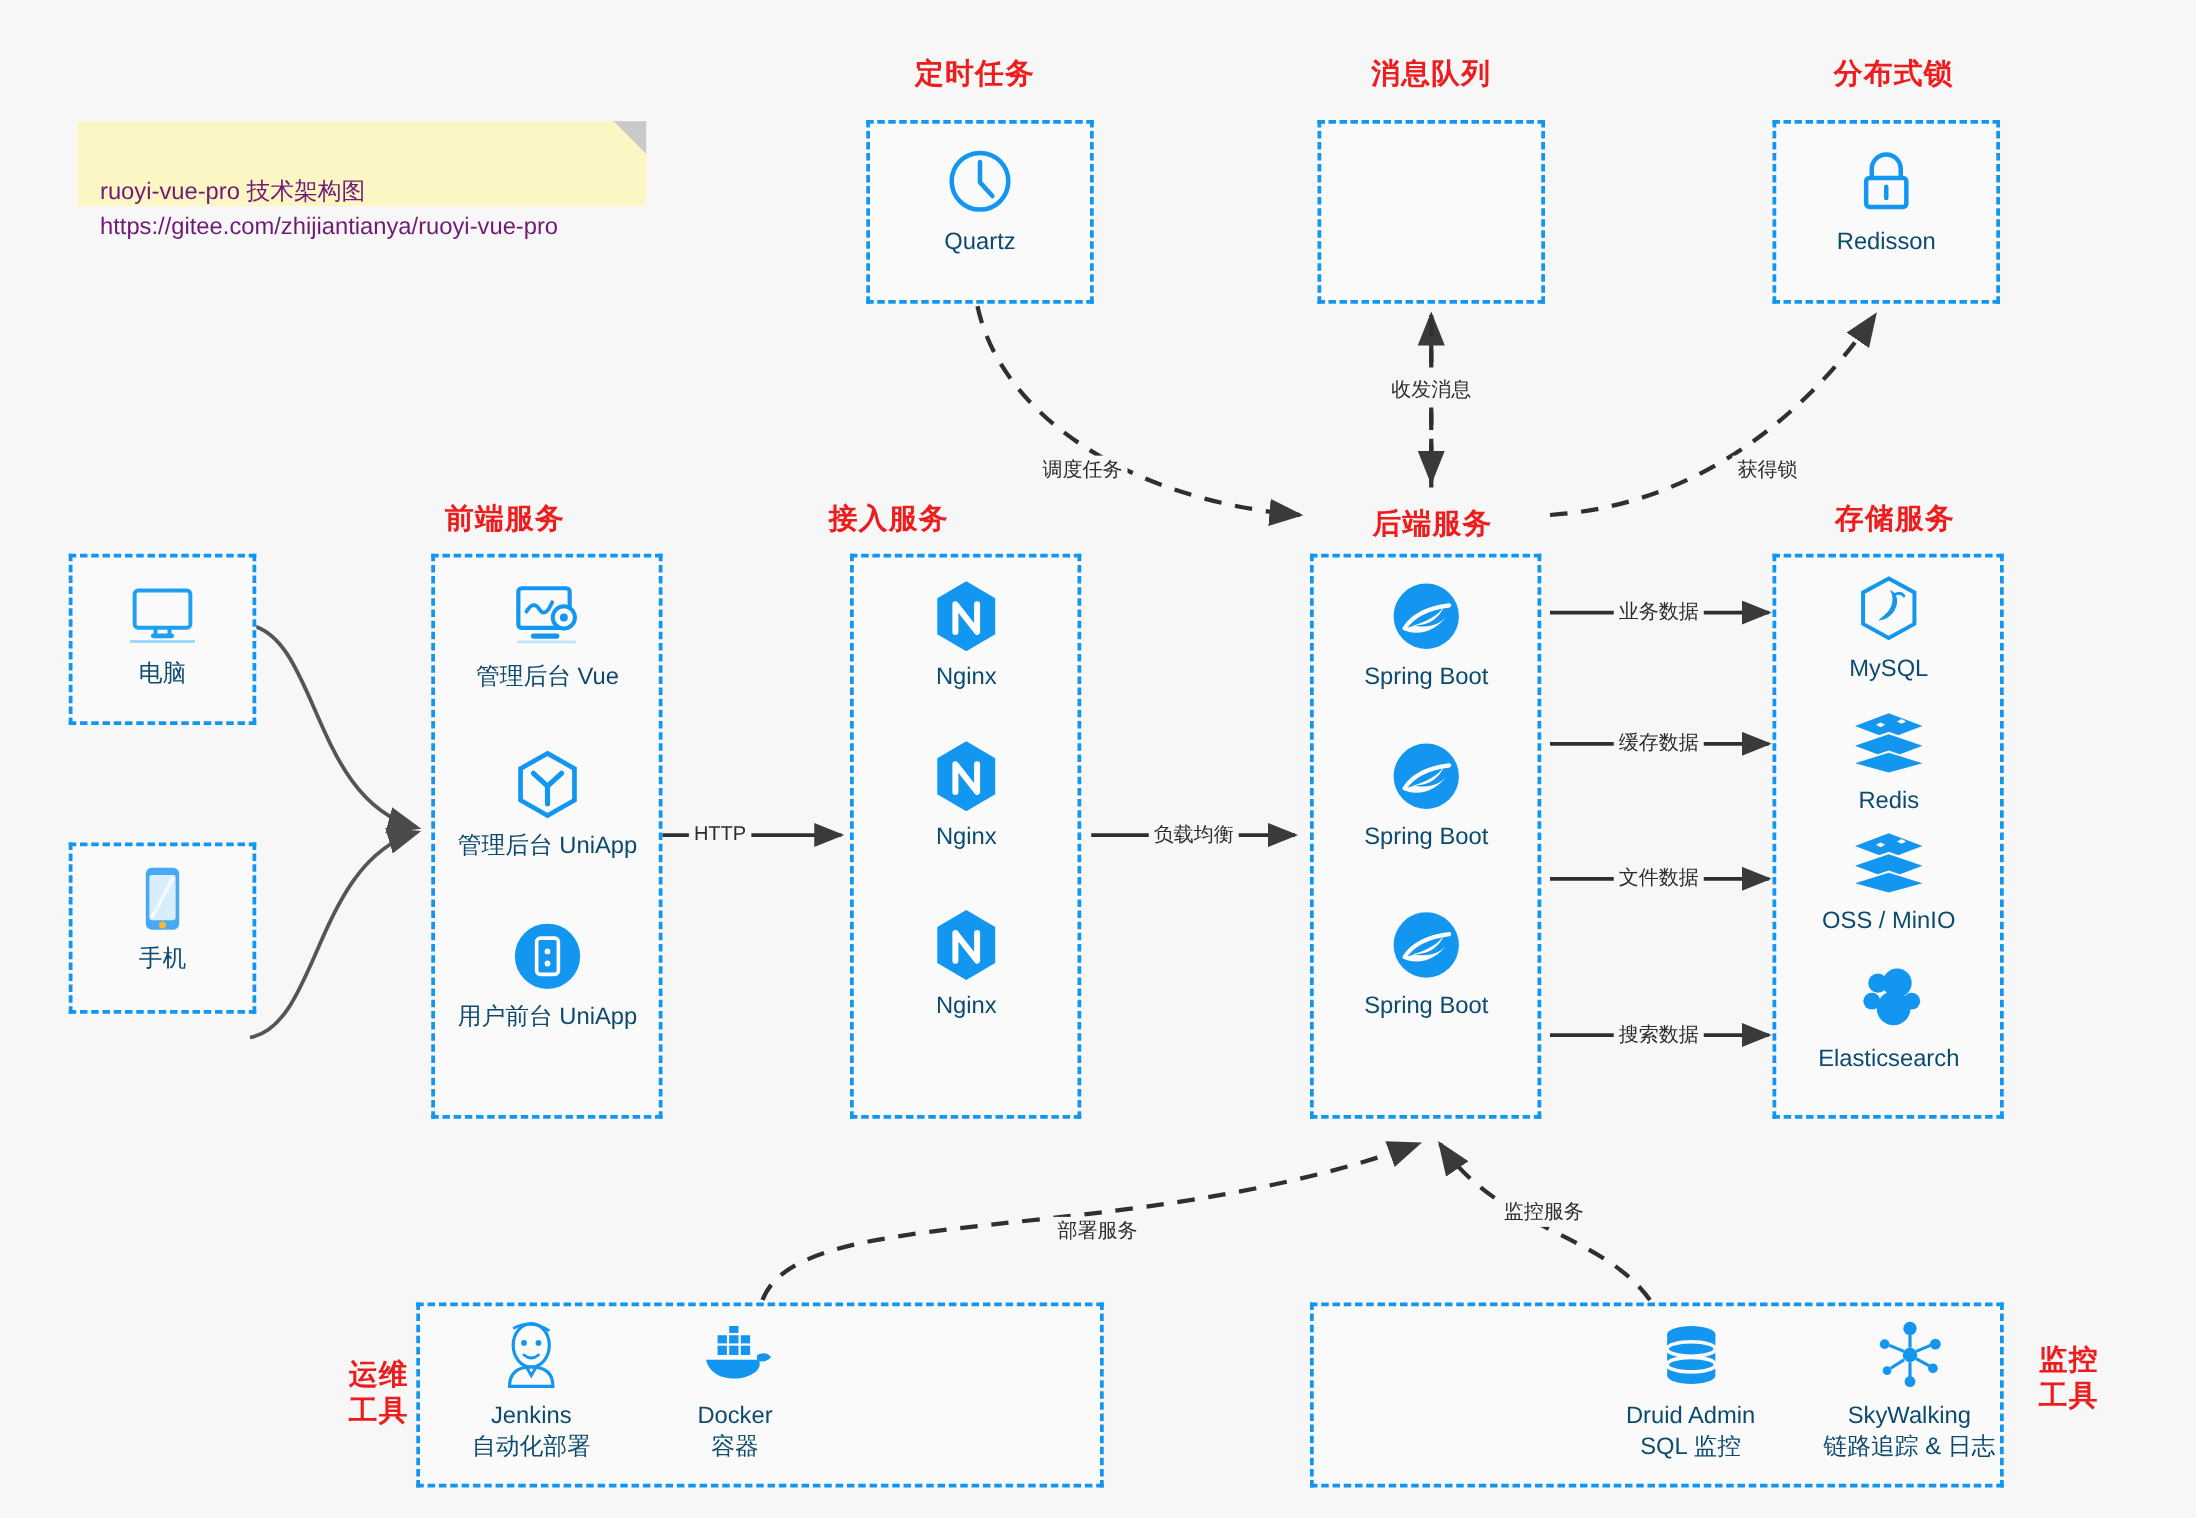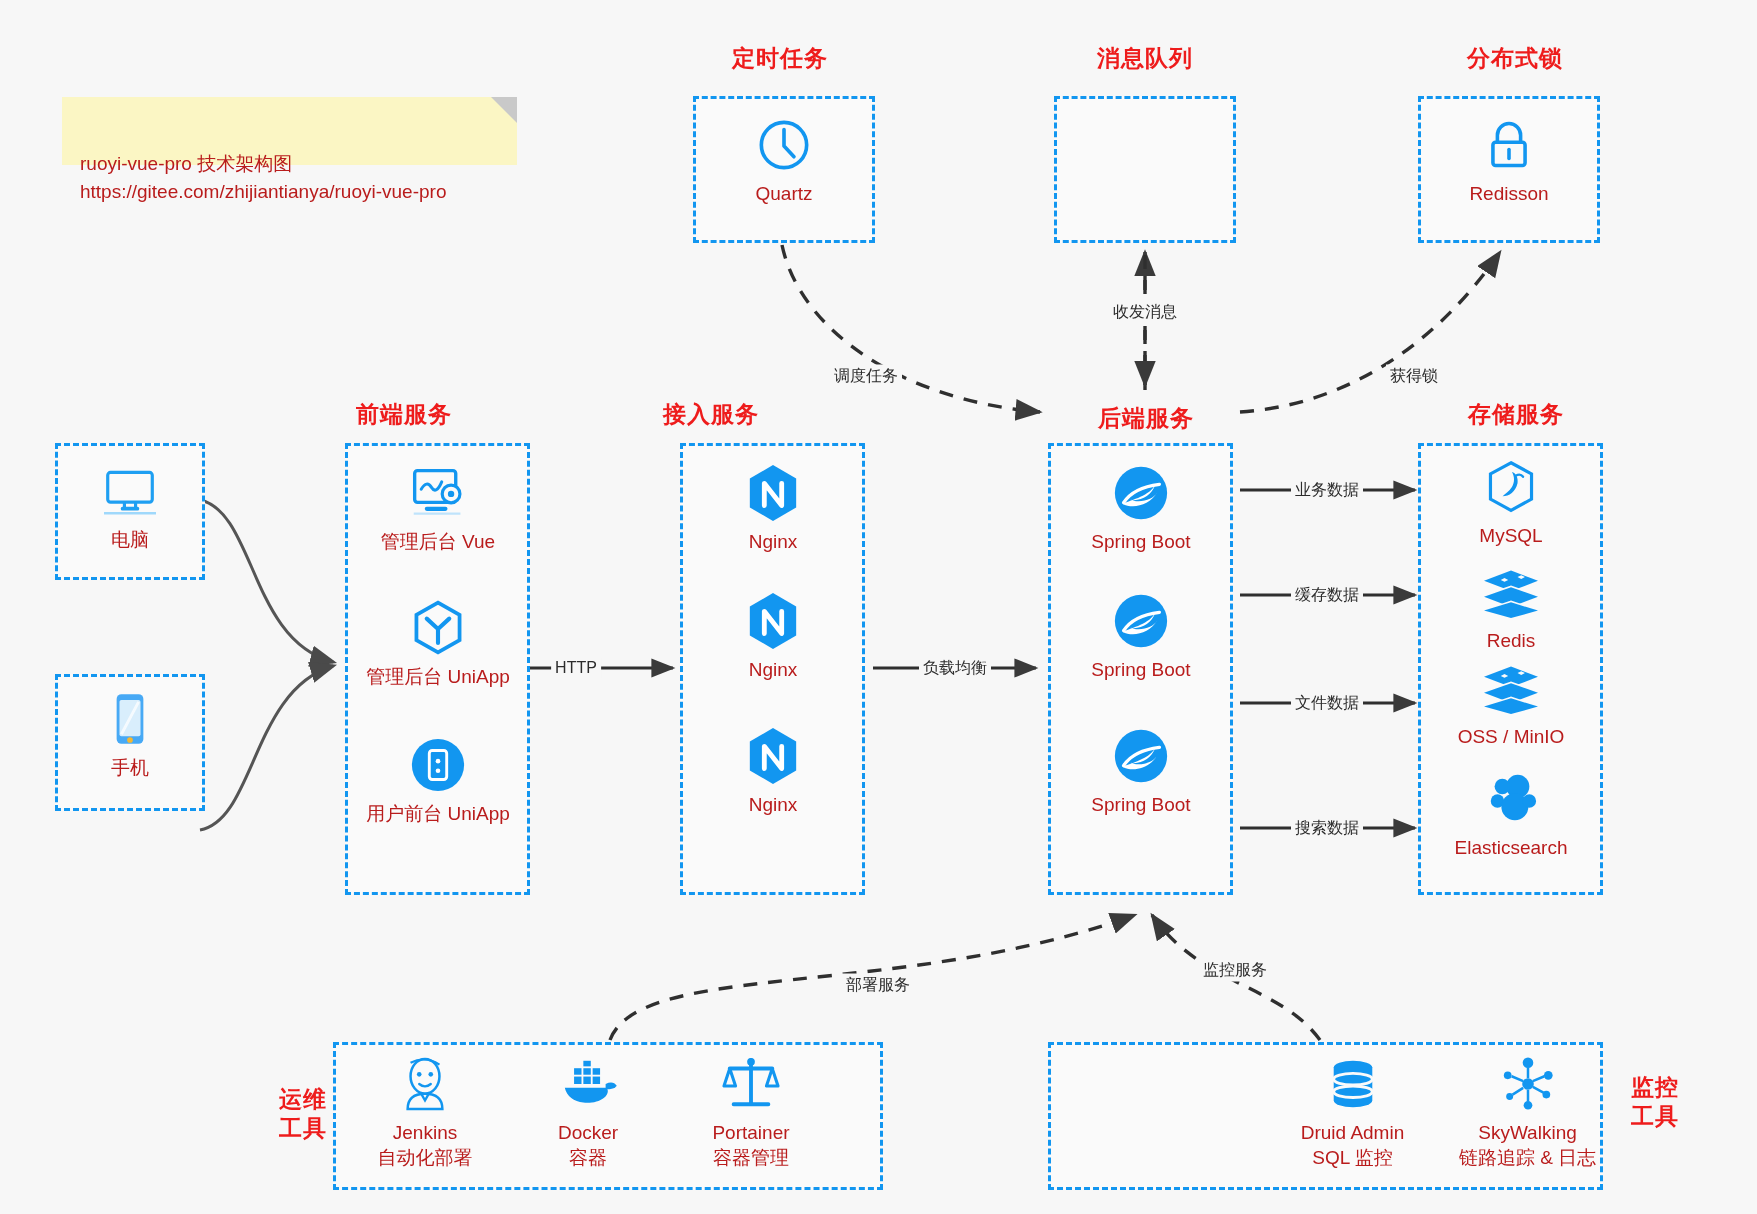--- a/index.html
+++ b/index.html
@@ -8,42 +8,42 @@
     background:#f7f7f7;
     font-family:"Liberation Sans","DejaVu Sans",sans-serif;
     position:relative;overflow:hidden;
   }
   #canvas{position:absolute;left:0;top:0;width:1757px;height:1214px;}
   svg.edges{position:absolute;left:0;top:0;width:1757px;height:1214px;pointer-events:none;}
 
   
   .note{
     position:absolute;background:#fbf6c4;
-    box-sizing:border-box;padding:24px 18px;
-    font-size:19px;color:#b91c1c;line-height:1.5;
+    box-sizing:border-box;padding:14px 18px;
+    font-size:19px;color:#701a75;line-height:1.5;
     white-space:pre-line;
   }
   .note .fold{
     position:absolute;right:0;top:0;width:0;height:0;
     border-left:26px solid transparent;border-top:26px solid #c9c9c9;
   }
 
   
   .gbox{
     position:absolute;box-sizing:border-box;
     border:3px dashed #1296f0;background:#fafafa;
   }
   .gtitle{
     position:absolute;color:#ee1c1c;font-weight:bold;font-size:23px;
     letter-spacing:1px;text-align:center;white-space:pre-line;line-height:1.25;
   }
 
   
   .node{position:absolute;text-align:center;width:170px;}
-  .node .lbl{font-size:19px;color:#b91c1c;line-height:1.3;margin-top:6px;white-space:pre-line;}
+  .node .lbl{font-size:19px;color:#0c4a6e;line-height:1.3;margin-top:6px;white-space:pre-line;}
   .ico{height:62px;display:flex;align-items:center;justify-content:center;}
   .ico svg{display:block;}
 
   
   .elabel{
     position:absolute;background:#f7f7f7;font-size:16px;color:#2c2c2c;
     padding:1px 4px;white-space:nowrap;transform:translate(-50%,-50%);
   }
 </style>
 </head>
@@ -345,33 +345,20 @@
           <rect x="28" y="3" width="8" height="6"></rect>
         </g>
         <path d="M8 32 H52 c3 0 4 7 -2 11 -5 4 -14 6 -22 5 C18 47 10 41 8 32 Z" fill="#1296f0"></path>
         <path d="M52 28 q8 -4 12 2 q-4 5 -12 3 Z" fill="#1296f0"></path>
       </svg>
     </div>
     <div class="lbl">Docker
 容器</div>
   </div>
 
-  <div class="node" style="left:666px;top:1053px;width:170px;">
-    <div class="ico">
-      <svg width="58" height="56" viewBox="0 0 60 58">
-        <path d="M30 4 L30 50 M12 50 H48" stroke="#1296f0" stroke-width="4" stroke-linecap="round"></path>
-        <path d="M8 13 H52" stroke="#1296f0" stroke-width="4" stroke-linecap="round"></path>
-        <path d="M8 13 L2 31 h12 z" fill="none" stroke="#1296f0" stroke-width="3.2" stroke-linejoin="round"></path>
-        <path d="M52 13 L46 31 h12 z" fill="none" stroke="#1296f0" stroke-width="3.2" stroke-linejoin="round"></path>
-        <circle cx="30" cy="6" r="4" fill="#1296f0"></circle>
-      </svg>
-    </div>
-    <div class="lbl">Portainer
-容器管理</div>
-  </div>
 
   <div class="gtitle" style="left:1610px;top:1073px;width:90px;">监控
 工具</div>
   <div class="gbox" style="left:1048px;top:1042px;width:555px;height:148px;"></div>
 
 
   <div class="node" style="left:1265px;top:1053px;width:175px;">
     <div class="ico">
       <svg width="54" height="54" viewBox="0 0 56 56">
         <ellipse cx="28" cy="11" rx="20" ry="7" fill="#1296f0"></ellipse>

